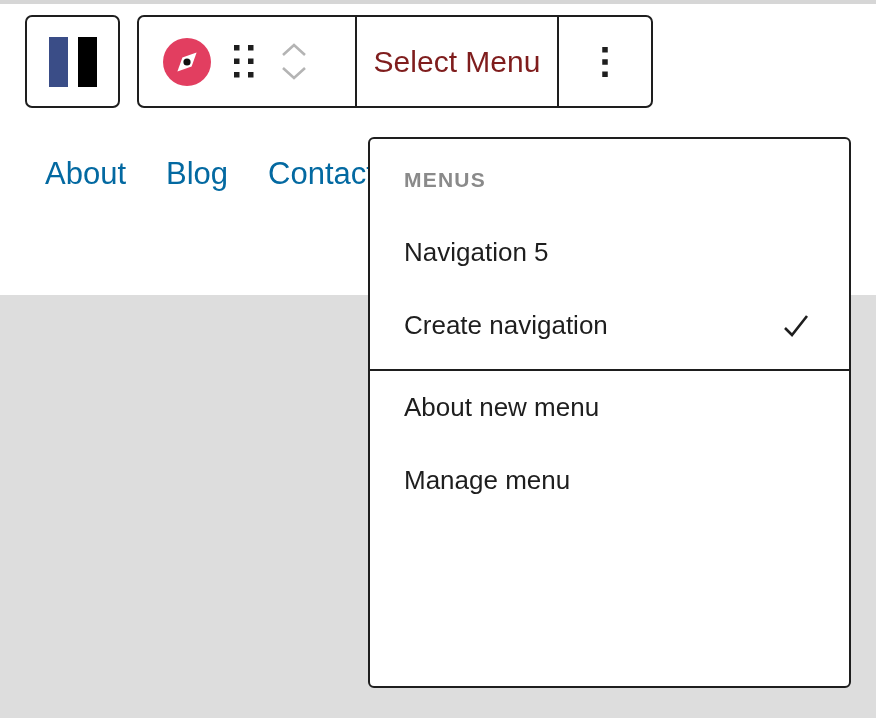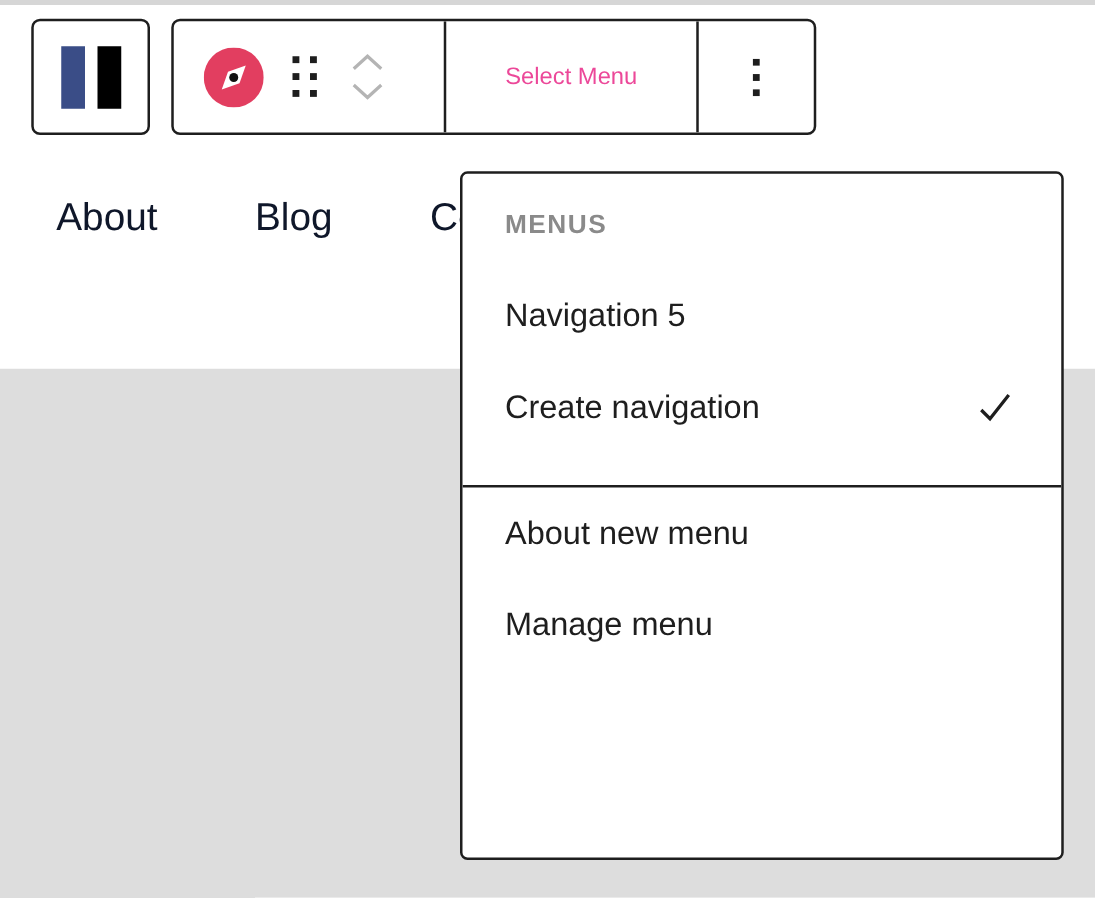--- a/index.html
+++ b/index.html
@@ -33,39 +33,39 @@
   }
   .seg { display:flex; align-items:center; }
   .seg-controls { width:218px; border-right:2px solid #1e1e1e; padding-left:24px; gap:21px; }
   .seg-select { width:202px; border-right:2px solid #1e1e1e; justify-content:center; }
   .seg-more { flex:1; justify-content:center; }
 
   .compass { width:48px; height:48px; display:block; }
   .drag-handle { display:block; }
   .movers { display:flex; flex-direction:column; gap:9px; }
   .select-menu-btn {
-    font-size:19px; color:#ec4899; background:none; border:none;
+    font-size:30px; color:#7f1d1d; background:none; border:none;
     font-family:inherit; cursor:pointer;
   }
 
   
   .nav-preview {
     position:absolute; left:45px; top:156px;
-    display:flex; gap:78px;
-    font-size:31px; color:#0f172a;
+    display:flex; gap:40px;
+    font-size:31px; color:#0369a1;
   }
   .nav-preview span { white-space:nowrap; }
 
   
   .dropdown {
     position:absolute; left:368px; top:137px; width:483px; height:551px;
     background:#fff; border:2px solid #1e1e1e; border-radius:6px;
     overflow:hidden; z-index:5;
   }
-  .group { padding-bottom:26px; }
+  .group { padding-bottom:7px; }
   .group + .group { border-top:2px solid #1e1e1e; }
   .group-label {
     padding:26px 34px 0 34px; margin-bottom:21px;
     font-size:21px; line-height:30px; font-weight:600;
     letter-spacing:1.2px; color:#8a8a8a;
   }
   .menu-item {
     height:73px; padding:0 38px 0 34px;
     display:flex; align-items:center; justify-content:space-between;
     font-size:26px; color:#1e1e1e; cursor:pointer;

